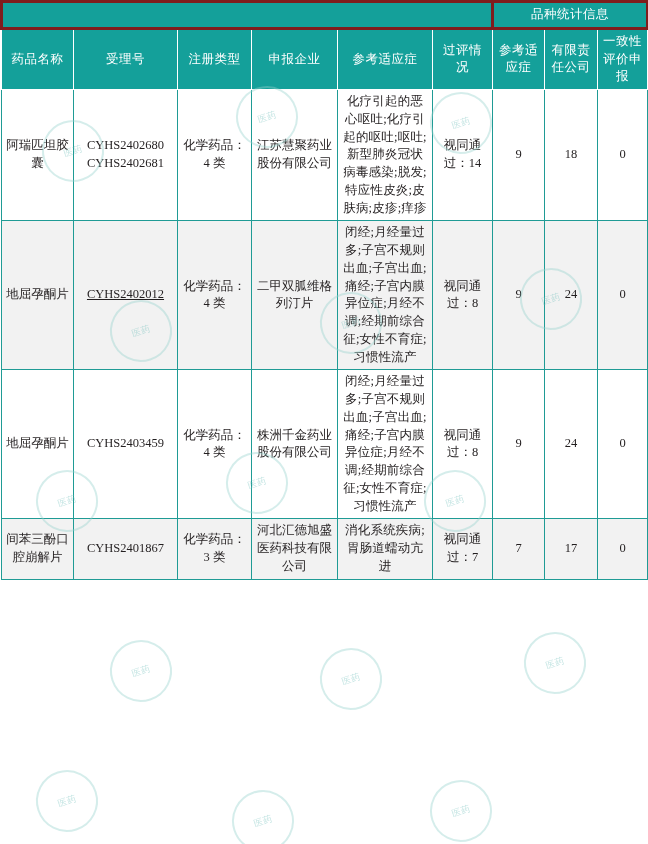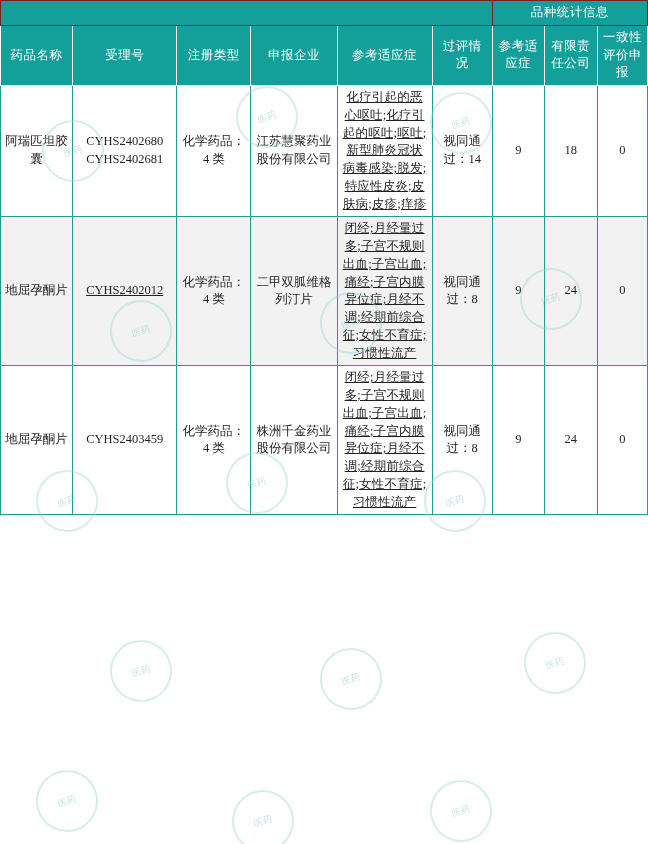--- a/index.html
+++ b/index.html
@@ -31,21 +31,21 @@
     text-align: center;
     font-weight: normal;
     font-size: 12.5px;
     line-height: 1.42;
     word-break: break-all;
   }
   
   tr.hdr-top th {
     background: #14a09a;
     color: #ffffff;
-    border: 1px solid #7f1d1d;
+    border: 3px solid #7f1d1d;
     font-size: 12.5px;
     letter-spacing: 0.5px;
   }
   tr.hdr-main th {
     background: #14a09a;
     color: #ffffff;
     border: 1px solid #ffffff;
     font-size: 12.5px;
     letter-spacing: 0.5px;
   }
@@ -61,21 +61,21 @@
   col.c-indic  { width: 95px; }
   col.c-eval   { width: 60px; }
   col.c-dom    { width: 52px; }
   col.c-new    { width: 53px; }
   col.c-cons   { width: 50px; }
 
   tr.shaded td { background: #f2f2f2; }
   tr.plain td  { background: #ffffff; }
 
   td.cell-name { font-size: 12.5px; }
-  td.cell-indic { text-align: left; font-size: 12.5px; letter-spacing: 0.2px; text-decoration: underline; }
+  td.cell-indic { text-align: left; font-size: 12.5px; letter-spacing: 0.2px; }
   td.cell-num { font-size: 13px; }
   td.cell-accept { font-size: 12.5px; line-height: 1.5; }
 
   
   .wm {
     position: absolute;
     width: 58px;
     height: 58px;
     border-radius: 50%;
     border: 2px solid rgba(150, 210, 206, 0.40);
@@ -155,20 +155,31 @@
         <td class="cell-name">地屈孕酮片</td>
         <td class="cell-accept" style="white-space:pre-line;">CYHS2403459</td>
         <td>化学药品：4 类</td>
         <td>株洲千金药业股份有限公司</td>
         <td class="cell-indic">闭经;月经量过多;子宫不规则出血;子宫出血;痛经;子宫内膜异位症;月经不调;经期前综合征;女性不育症;习惯性流产</td>
         <td>视同通过：8</td>
         <td class="cell-num">9</td>
         <td class="cell-num">24</td>
         <td class="cell-num">0</td>
       </tr>
+      <tr class="shaded">
+        <td class="cell-name">间苯三酚口腔崩解片</td>
+        <td class="cell-accept" style="white-space:pre-line;">CYHS2401867</td>
+        <td>化学药品：3 类</td>
+        <td>河北汇德旭盛医药科技有限公司</td>
+        <td class="cell-indic">消化系统疾病;胃肠道蠕动亢进</td>
+        <td>视同通过：7</td>
+        <td class="cell-num">7</td>
+        <td class="cell-num">17</td>
+        <td class="cell-num">0</td>
+      </tr>
     </tbody>
   </table>
 
   <div id="watermark-layer">
       <div class="wm" style="left: 42px; top: 120px;">医药</div>
       <div class="wm" style="left: 236px; top: 86px;">医药</div>
       <div class="wm" style="left: 430px; top: 92px;">医药</div>
       <div class="wm" style="left: 110px; top: 300px;">医药</div>
       <div class="wm" style="left: 320px; top: 292px;">医药</div>
       <div class="wm" style="left: 520px; top: 268px;">医药</div>

